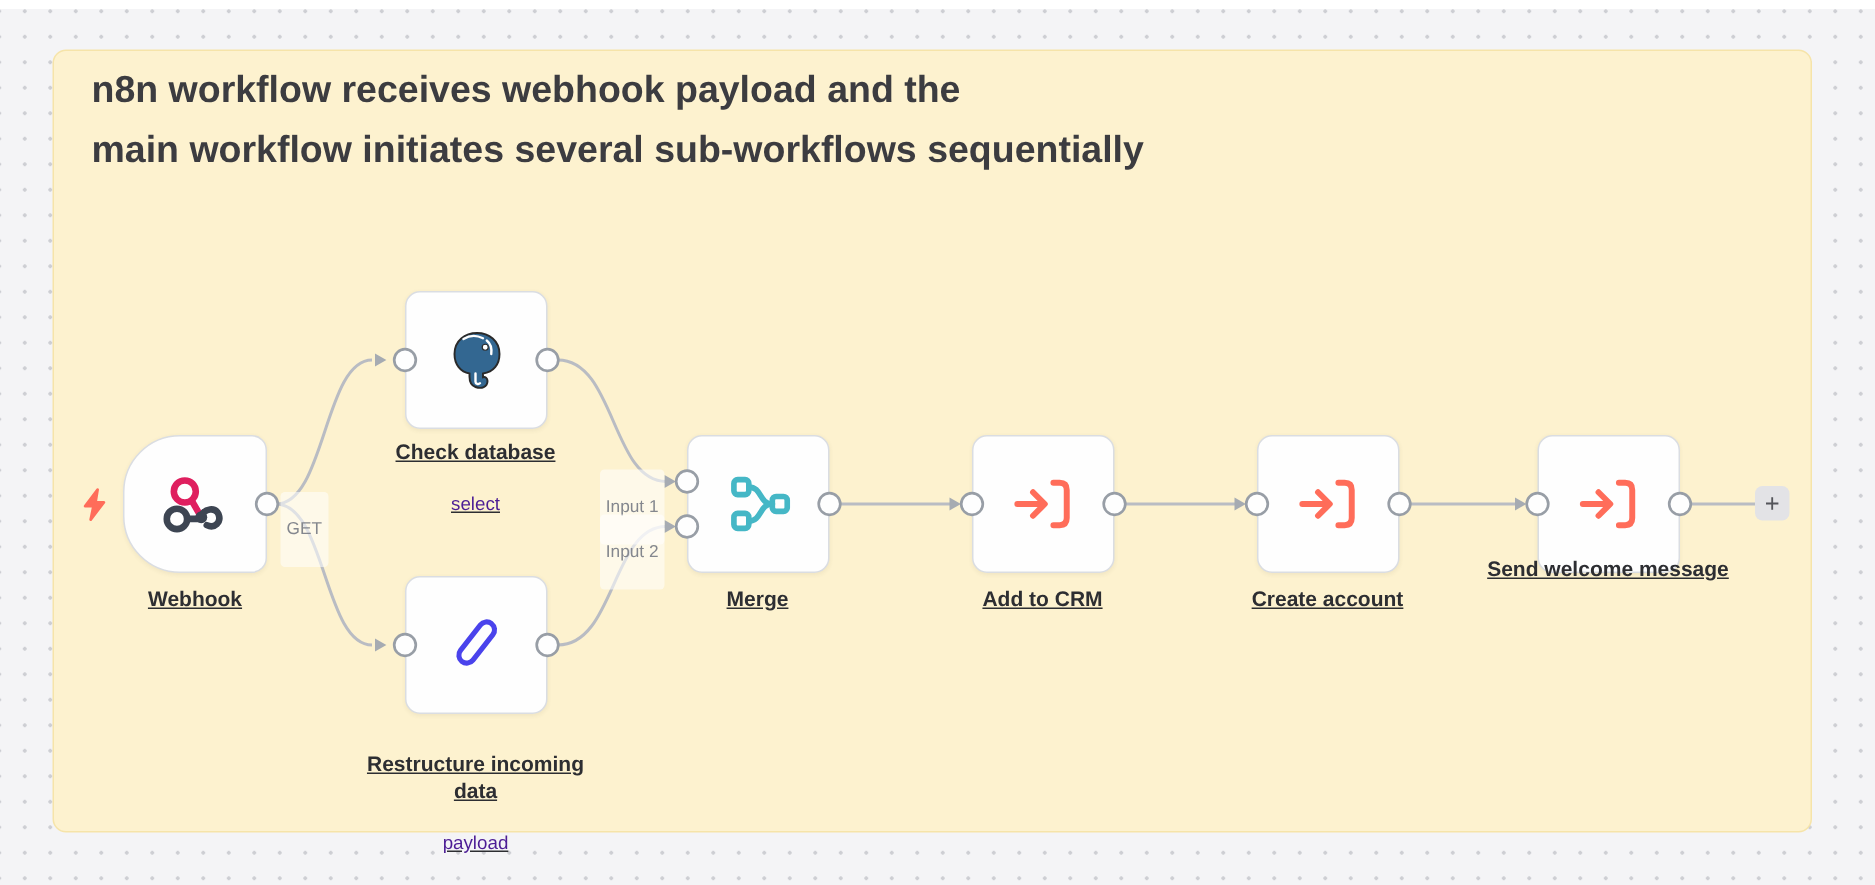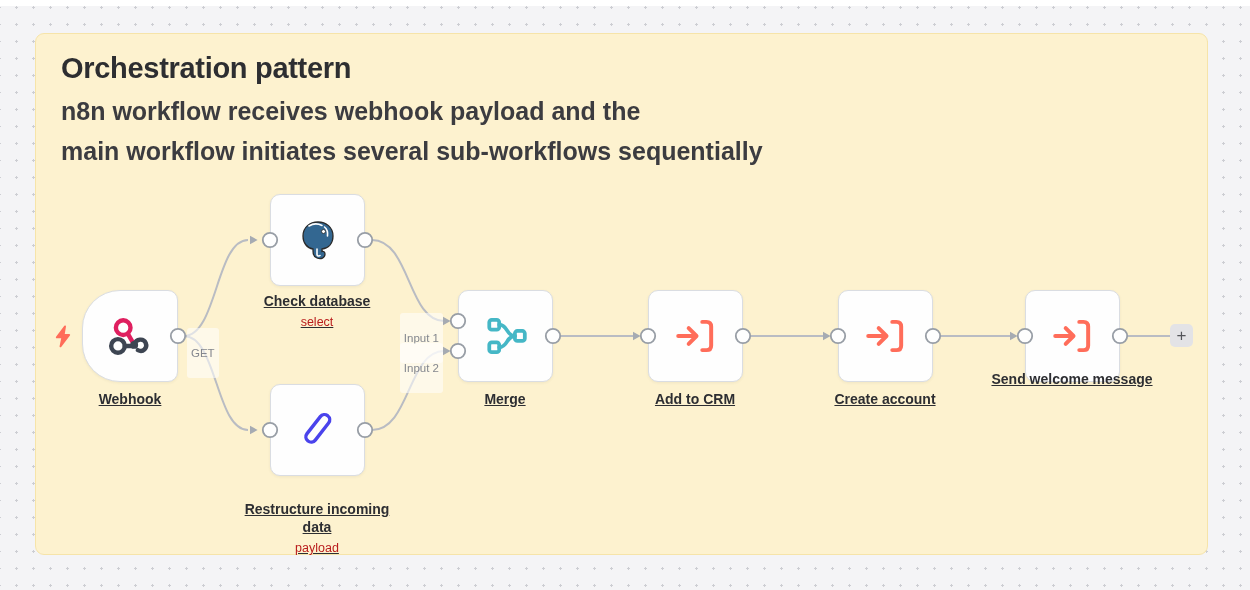--- a/index.html
+++ b/index.html
@@ -48,21 +48,21 @@
     position:absolute; left:0; top:0; width:1250px; height:590px;
     z-index:4; pointer-events:none;
   }
   .node-label {
     position:absolute; width:180px; text-align:center;
     font-size:14px; line-height:18px; font-weight:700; color:#2d2e32;
     z-index:5;
     text-decoration:underline;
   }
   .node-label .subtitle {
-    display:block; font-size:12.5px; font-weight:400; color:#b91c1c; margin-top:3px;
+    display:block; font-size:12.5px; font-weight:400; color:#4c1d95; margin-top:17px;
   }
   .node-label.narrow { width:160px; }
   .badge {
     position:absolute;
     font-size:11.5px; font-weight:500; line-height:14px; color:#84878e;
     background:rgba(255,255,255,0.55);
     border-radius:3px; padding:18px 4px;
     z-index:6; white-space:nowrap;
   }
   .badge.right-anchor { text-align:right; }
@@ -76,21 +76,20 @@
     text-align:center; padding:0; cursor:pointer;
     z-index:5; font-family:"Liberation Sans", sans-serif;
   }
 </style>
 </head>
 <body>
 
 <div class="canvas"></div>
 
 <div class="sticky">
-  <h1 class="sticky-title">Orchestration pattern</h1>
   <div class="sticky-sub">
     <div>n8n workflow receives webhook payload and the</div>
     <div>main workflow initiates several sub-workflows sequentially</div>
   </div>
 </div>
 
 <svg class="bolt" viewBox="0 0 16 20">
   <path d="M9.8 1.2 L2.6 10.8 H7.4 L5.8 18.6 L13.4 8.6 H8.6 Z" fill="#ff6d5a" stroke="#ff6d5a" stroke-width="1.6" stroke-linejoin="round"></path>
 </svg>
 

